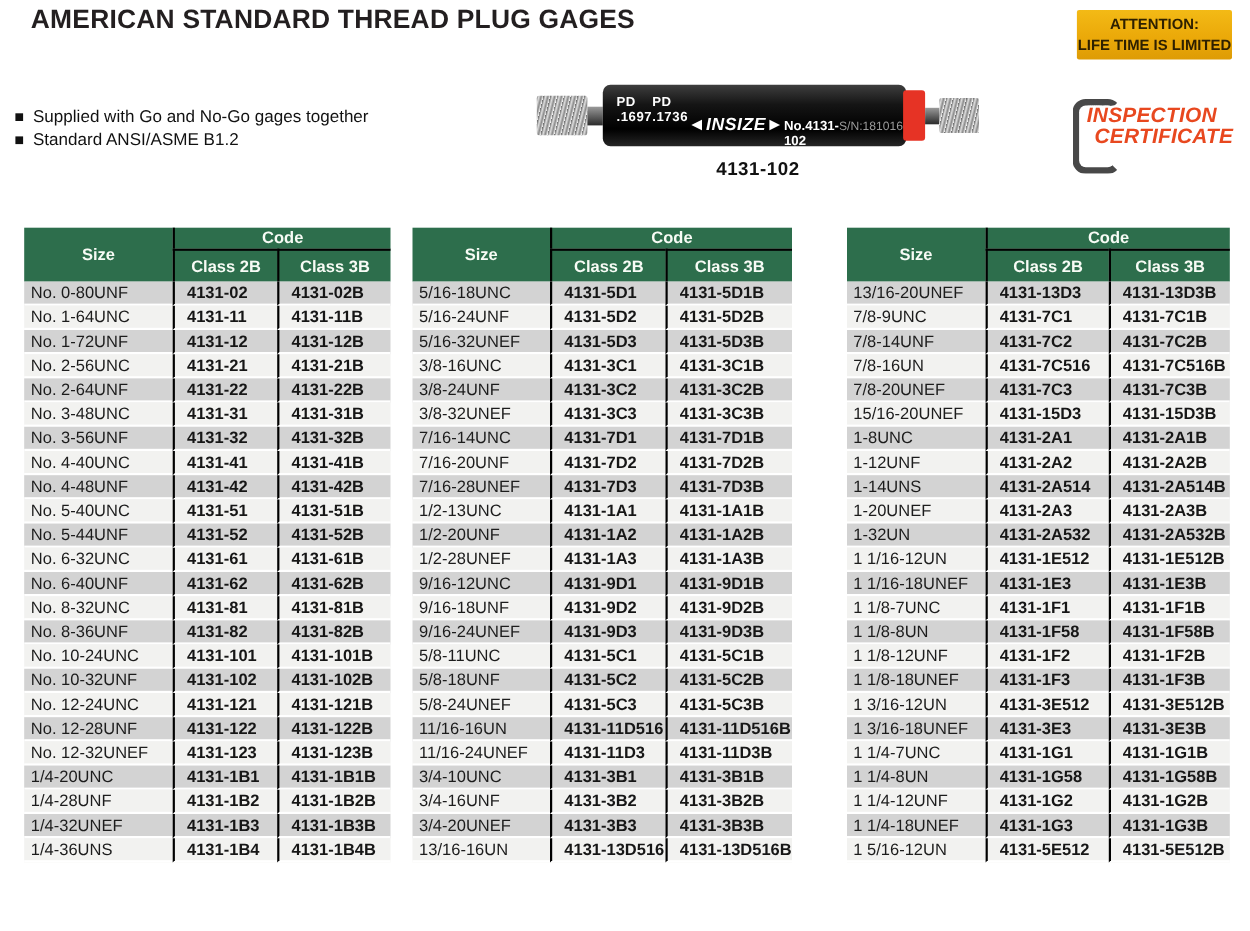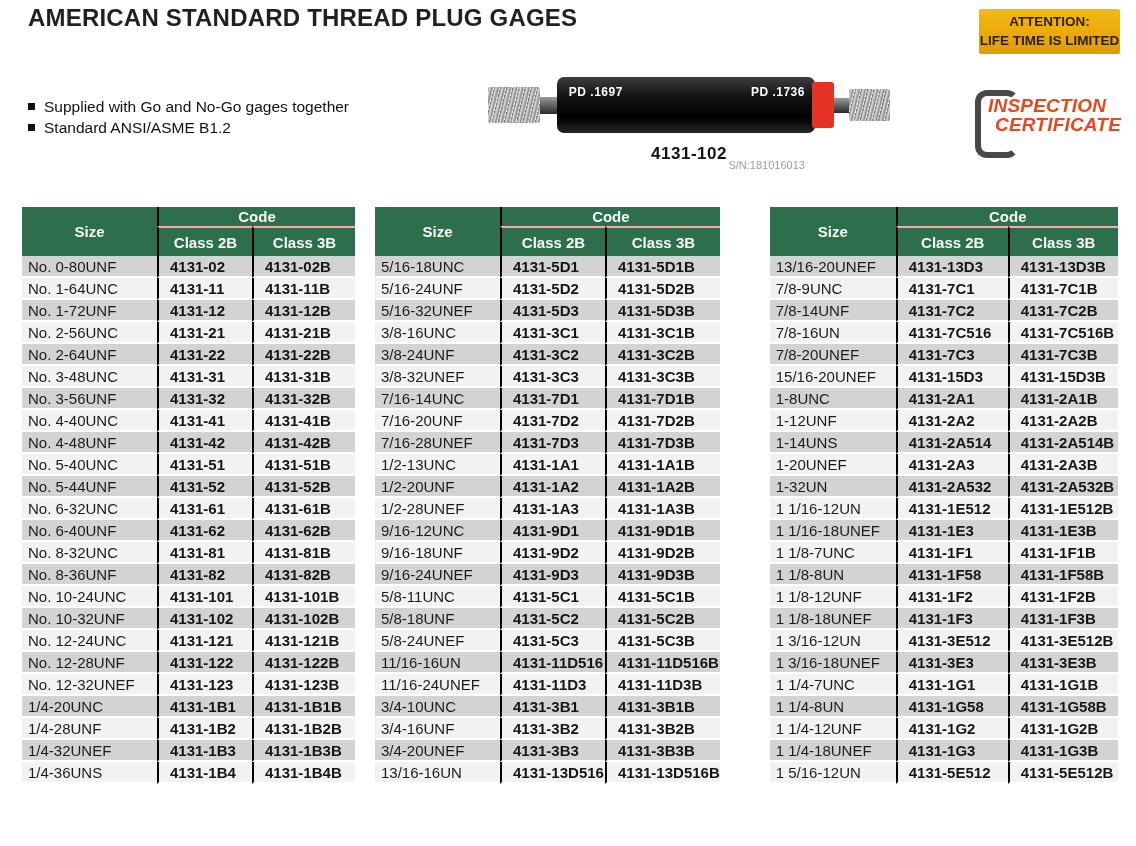--- a/index.html
+++ b/index.html
@@ -8,39 +8,39 @@
 
   
   .page-title { position:absolute; left:28px; top:4px; font-size:24px; font-weight:bold;
                 color:#231f20; letter-spacing:0.2px; }
   .attention-badge { position:absolute; left:979px; top:9px; width:141px; height:45px;
                      background:linear-gradient(180deg,#f3ba16 0%,#eba909 55%,#de9c06 100%);
                      border-radius:2px; display:flex; flex-direction:column; justify-content:center;
                      align-items:center; text-align:center; }
   .attention-badge div { font-size:13.5px; font-weight:bold; color:#2e2000; line-height:1.35; }
 
-  .bullets { position:absolute; left:28px; top:96px; }
+  .bullets { position:absolute; left:14px; top:96px; }
   .bullet-line { display:flex; align-items:center; height:21px; }
   .bullet-square { width:7px; height:7px; background:#111; margin-right:9px; flex:0 0 auto; }
   .bullet-text { font-size:15.5px; color:#111; }
 
   
   .gage { position:absolute; left:488px; top:74px; width:402px; height:62px;
           display:flex; align-items:center; }
   .thread { background:repeating-linear-gradient(104deg,#6f6f6f 0px,#dedede 2px,#8a8a8a 4px,#f2f2f2 6px);
             border-radius:2px; }
   .thread-l { width:56px; height:36px; }
   .thread-r { width:44px; height:32px; }
   .shaft { background:linear-gradient(180deg,#9a9a9a,#2a2a2a); }
   .shaft-l { width:18px; height:17px; }
   .shaft-r { width:16px; height:15px; }
   .gage-body { width:276px; height:56px; border-radius:7px; box-sizing:border-box;
                background:linear-gradient(180deg,#3e3e3e 0%,#151515 32%,#000 72%,#262626 100%);
-               display:flex; flex-direction:column; justify-content:space-between;
-               padding:8px 10px 9px 12px; color:#fff;gap:36px; }
+               display:flex; justify-content:space-between;
+               padding:8px 10px 9px 12px; color:#fff; }
   .gage-row { display:flex; justify-content:space-between; align-items:baseline; }
   .gage-pd { font-size:12px; font-weight:bold; letter-spacing:0.5px; }
   .gage-brand { font-size:16px; font-weight:bold; font-style:italic; letter-spacing:0.5px; }
   .gage-no { font-size:12px; font-weight:bold; }
   .gage-sn { font-size:11px; color:#9a9a9a;margin-top:24px; }
   .red-band { width:24px; height:46px; background:#e63325; border-radius:3px; margin-left:-3px; }
   .gage-caption { position:absolute; left:488px; top:144px; width:402px; text-align:center;
                   font-size:17px; font-weight:bold; color:#111; letter-spacing:0.5px; }
 
   
@@ -60,21 +60,21 @@
   .t3 { margin-left:50px; }
 
   .t1 .col-size { width:135px; } .t1 .col-2b { width:95px;  } .t1 .col-3b { width:103px; }
   .t2 .col-size { width:125px; } .t2 .col-2b { width:105px; } .t2 .col-3b { width:107px; }
   .t3 .col-size { width:126px; } .t3 .col-2b { width:112px; } .t3 .col-3b { width:110px; }
 
   .gage-table th { background:#2d6e4c; color:#f7fbf5; font-size:15px; font-weight:bold;
                    text-align:center; padding:0; box-sizing:border-box; }
   .th-size { height:49px; }
   .th-code { height:15px; border-left:2px solid #000; }
-  .th-class { height:26px; border-top:2px solid #fca5a5; border-left:2px solid #000; }
+  .th-class { height:26px; border-top:2px solid #000000; border-left:2px solid #000; }
 
   .gage-table td { height:22px; padding:0; box-sizing:border-box; font-size:15px;
                    border-bottom:2px solid #fff; white-space:nowrap; overflow:hidden; }
   .gage-table tbody tr:nth-child(odd)  td { background:#d3d3d3; }
   .gage-table tbody tr:nth-child(even) td { background:#f2f2f0; }
   td.c-size { padding-left:6px; color:#1c1c1c; }
   td.c-code { padding-left:11px; font-weight:bold; color:#161616; border-left:2px solid #000; }
 </style>
 </head>
 <body>

